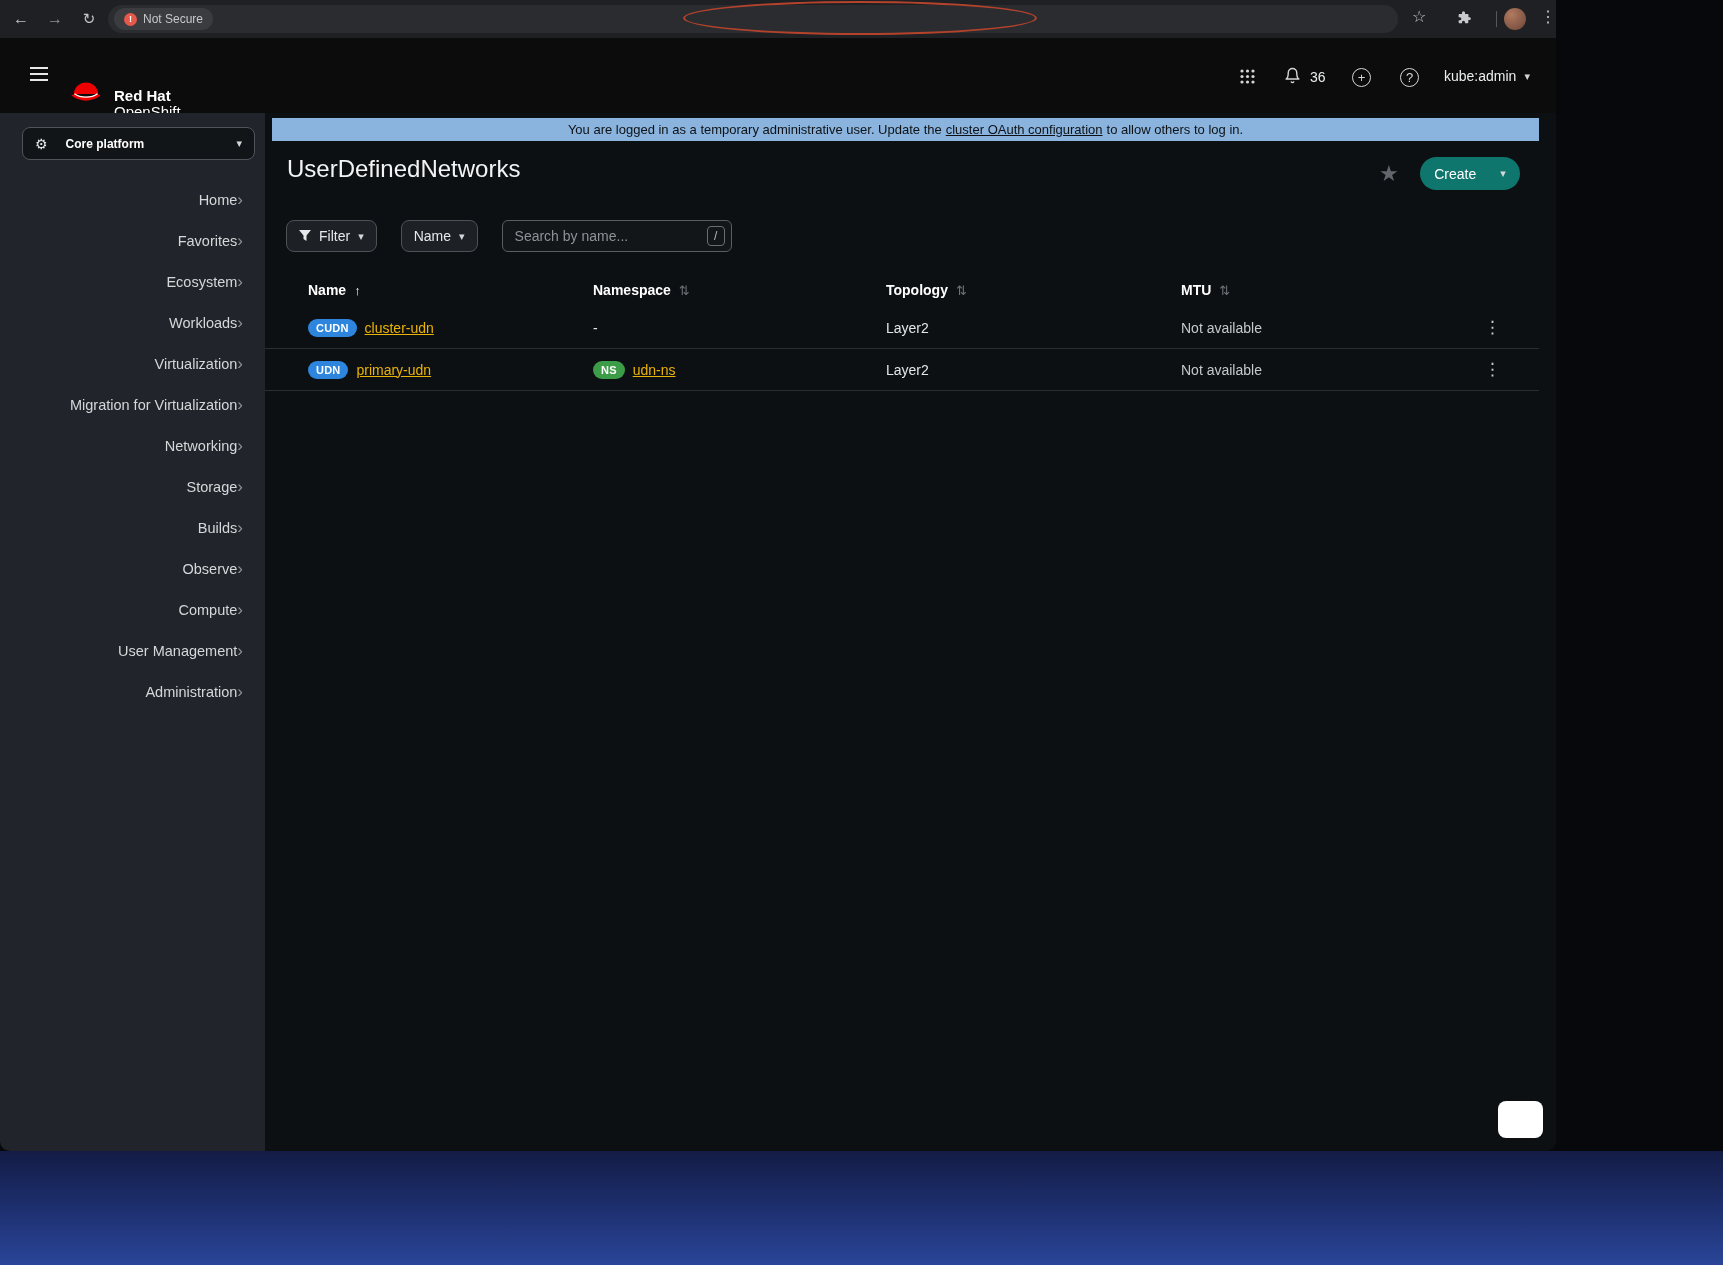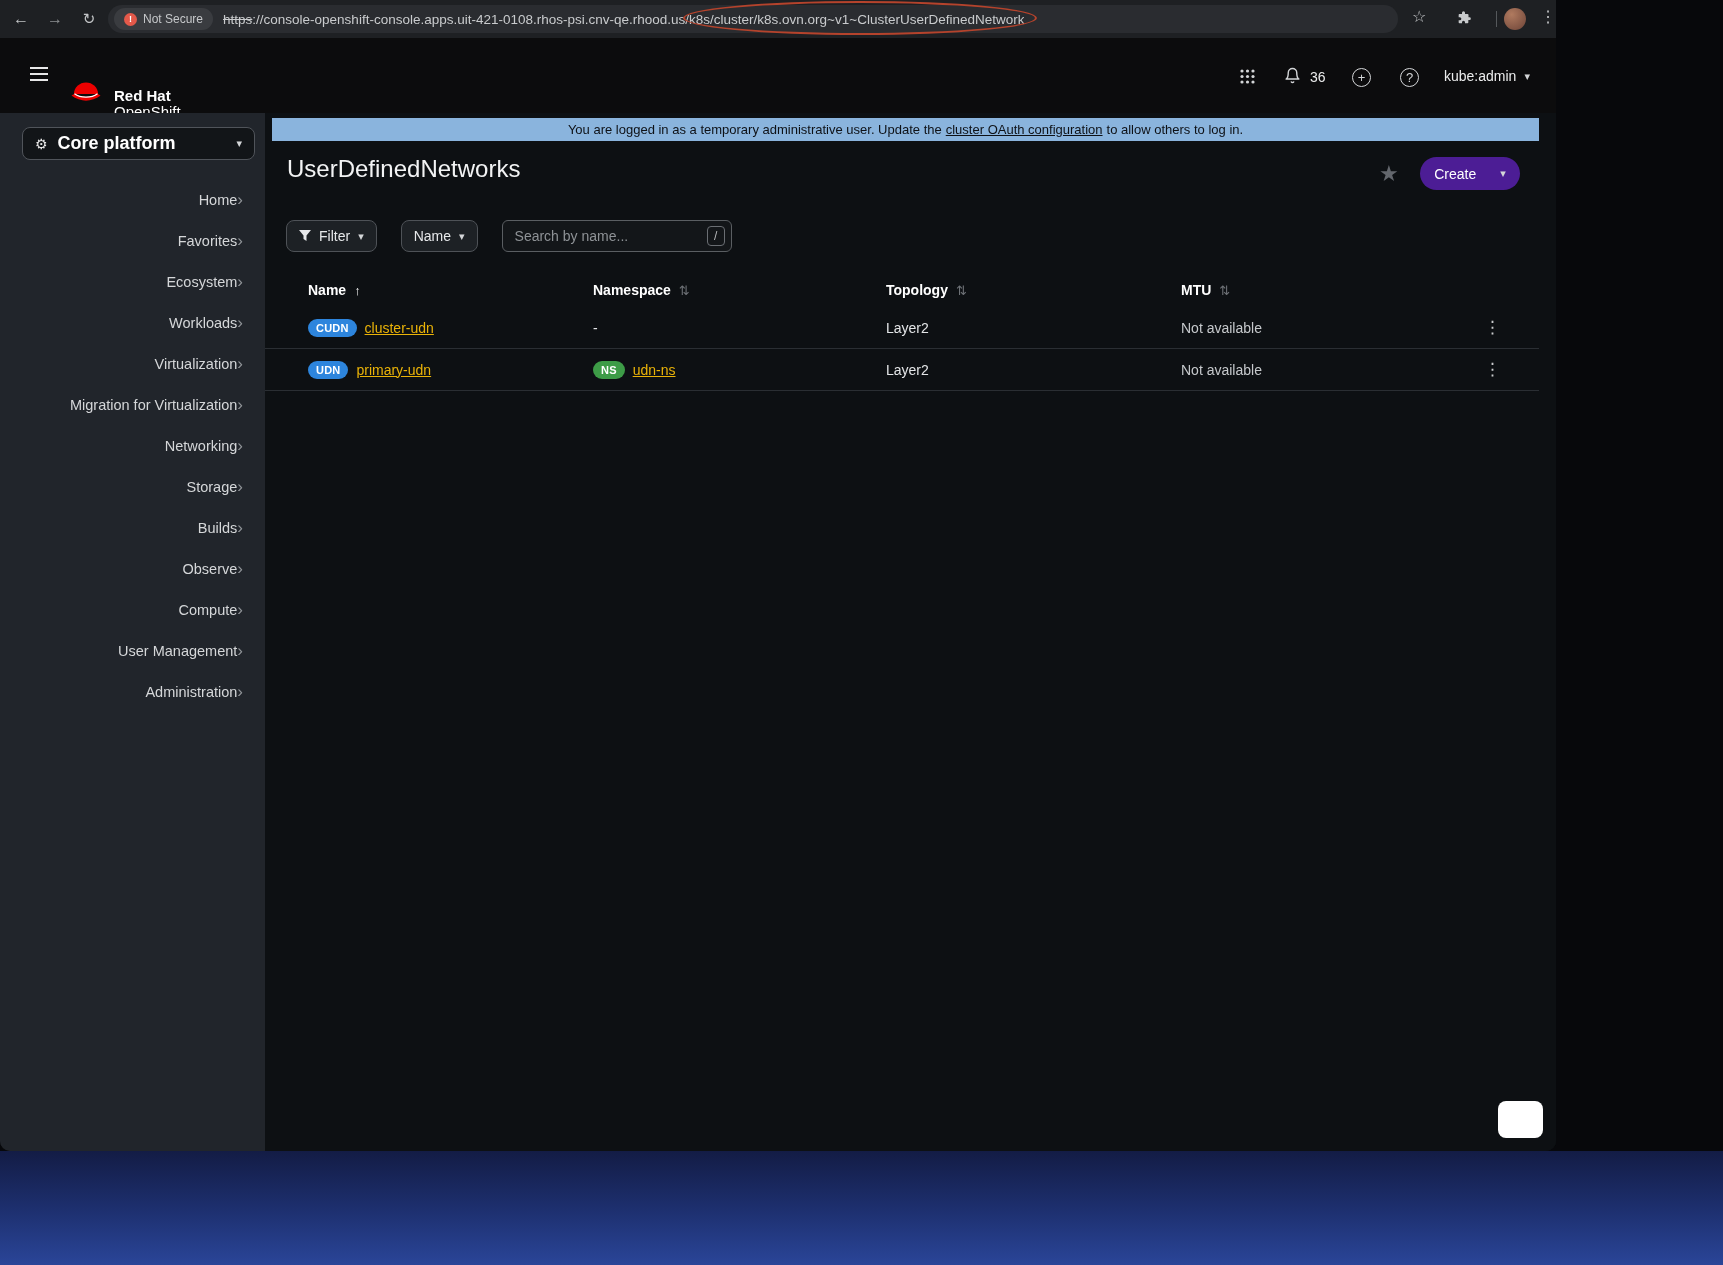--- a/index.html
+++ b/index.html
@@ -53,35 +53,35 @@
   .m-user { position:absolute; left:1444px; top:30px; color:#eceded; font-size:14px; display:flex;
     align-items:center; gap:8px; cursor:pointer; }
   .caret { font-size:11px; color:#d4d6d8; }
 
   
   .sidebar { position:absolute; left:0; top:113px; width:265px; height:1038px; background:#21252b; }
   .persp { position:absolute; left:22px; top:14px; width:233px; height:33px; background:#121518;
     border:1px solid #50545a; border-radius:8px; display:flex; align-items:center; padding:0 12px;
     gap:10px; color:#fff; cursor:pointer; }
   .persp-gear { font-size:14px; color:#e8e8e8; }
-  .persp-label { font-size:18px; font-weight:600; flex:1; }
+  .persp-label { font-size:12px; font-weight:600; flex:1;margin-left:8px; }
   .nav { position:absolute; top:66px; left:0; right:0; }
   .nav-item { height:41px; display:flex; align-items:center; justify-content:flex-end;
     padding:0 22px 0 36px; color:#d5d7d9; font-size:14.5px; cursor:pointer; }
   .chev { color:#8f9397; font-size:17px; }
 
   
   .main { position:absolute; left:265px; top:113px; width:1291px; height:1038px; background:#0d1013; }
   .banner { position:absolute; left:7px; top:5px; width:1267px; height:23px; background:#8ab4dd;
     color:#0e1116; font-size:13px; display:flex; align-items:center; justify-content:center; gap:4px; }
   .banner .blink { text-decoration:underline; cursor:pointer; }
   .page-title { position:absolute; left:22px; top:42px; font-size:24px; font-weight:500; color:#f2f3f4; }
   .fav-star { position:absolute; left:1114px; top:48px; color:#63676d; font-size:22px; cursor:pointer; }
   .create-btn { position:absolute; left:1155px; top:44px; width:100px; height:33px; border-radius:17px;
-    background:#4c1d95; color:#fff; font-size:14px; display:flex; align-items:center;
+    background:#0f766e; color:#fff; font-size:14px; display:flex; align-items:center;
     justify-content:center; gap:24px; border:none; cursor:pointer; font-family:inherit; }
 
   .filters { position:absolute; left:21px; top:107px; display:flex; gap:24px; }
   .btn-ghost { height:32px; background:#1d2125; border:1px solid #4e5257; border-radius:8px;
     color:#e6e8ea; font-size:14px; display:flex; align-items:center; padding:0 12px; gap:8px;
     cursor:pointer; font-family:inherit; }
   .search { width:230px; height:32px; background:#131619; border:1px solid #5a5e62; border-radius:6px;
     display:flex; align-items:center; padding:0 6px 0 10px; }
   .search input { flex:1; min-width:0; background:transparent; border:none; outline:none;
     color:#d8dadc; font-size:14px; font-family:inherit; }
@@ -120,21 +120,20 @@
   <div class="chrome">
     <div class="navbtn" id="btn-back">←</div>
     <div class="navbtn" id="btn-fwd">→</div>
     <div class="navbtn" id="btn-reload">↻</div>
 
     <div class="omnibox">
       <div class="chip">
         <span class="warn-dot">!</span>
         <span>Not Secure</span>
       </div>
-      <div class="url"><span class="scheme">https</span><span>://console-openshift-console.apps.uit-421-0108.rhos-psi.cnv-qe.rhood.us/k8s/cluster/k8s.ovn.org~v1~ClusterUserDefinedNetwork</span></div>
     </div>
 
     <div class="annotation-ellipse"></div>
 
     <div class="chrome-icon" style="left:1412px;">☆</div>
     <div class="chrome-icon" style="left:1456px; top:10px;">
       <svg width="16" height="16" viewBox="0 0 24 24" fill="#c8cacc">
           <path d="M20.5 11h-1.75V7.5A1.5 1.5 0 0 0 17.25 6H13.5V4.25a2.25 2.25 0 1 0-4.5 0V6H5.25A1.25 1.25 0 0 0 4 7.25V11h1.75a2.25 2.25 0 1 1 0 4.5H4v3.25C4 19.44 4.56 20 5.25 20H9v-1.75a2.25 2.25 0 1 1 4.5 0V20h3.75c.69 0 1.25-.56 1.25-1.25V15h1.75a2 2 0 1 0 0-4z"></path>
         </svg>
     </div>

